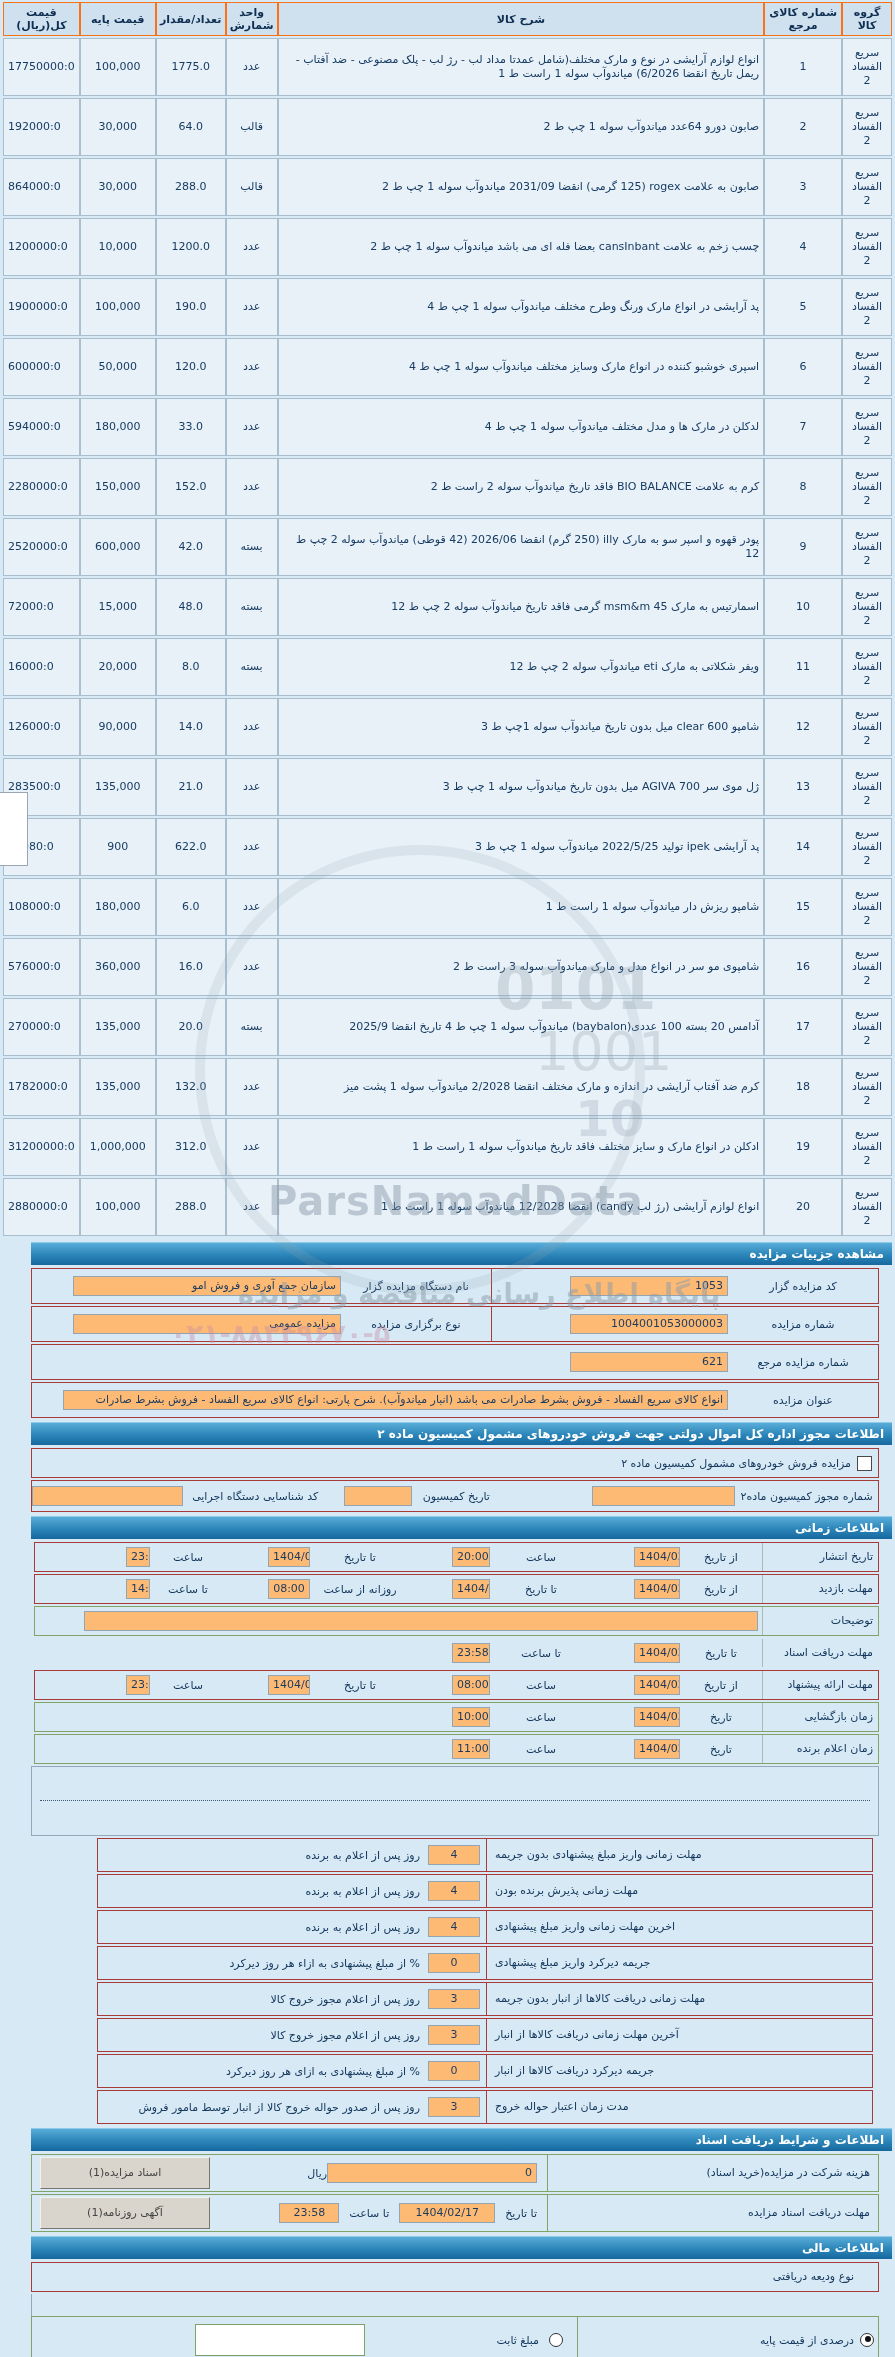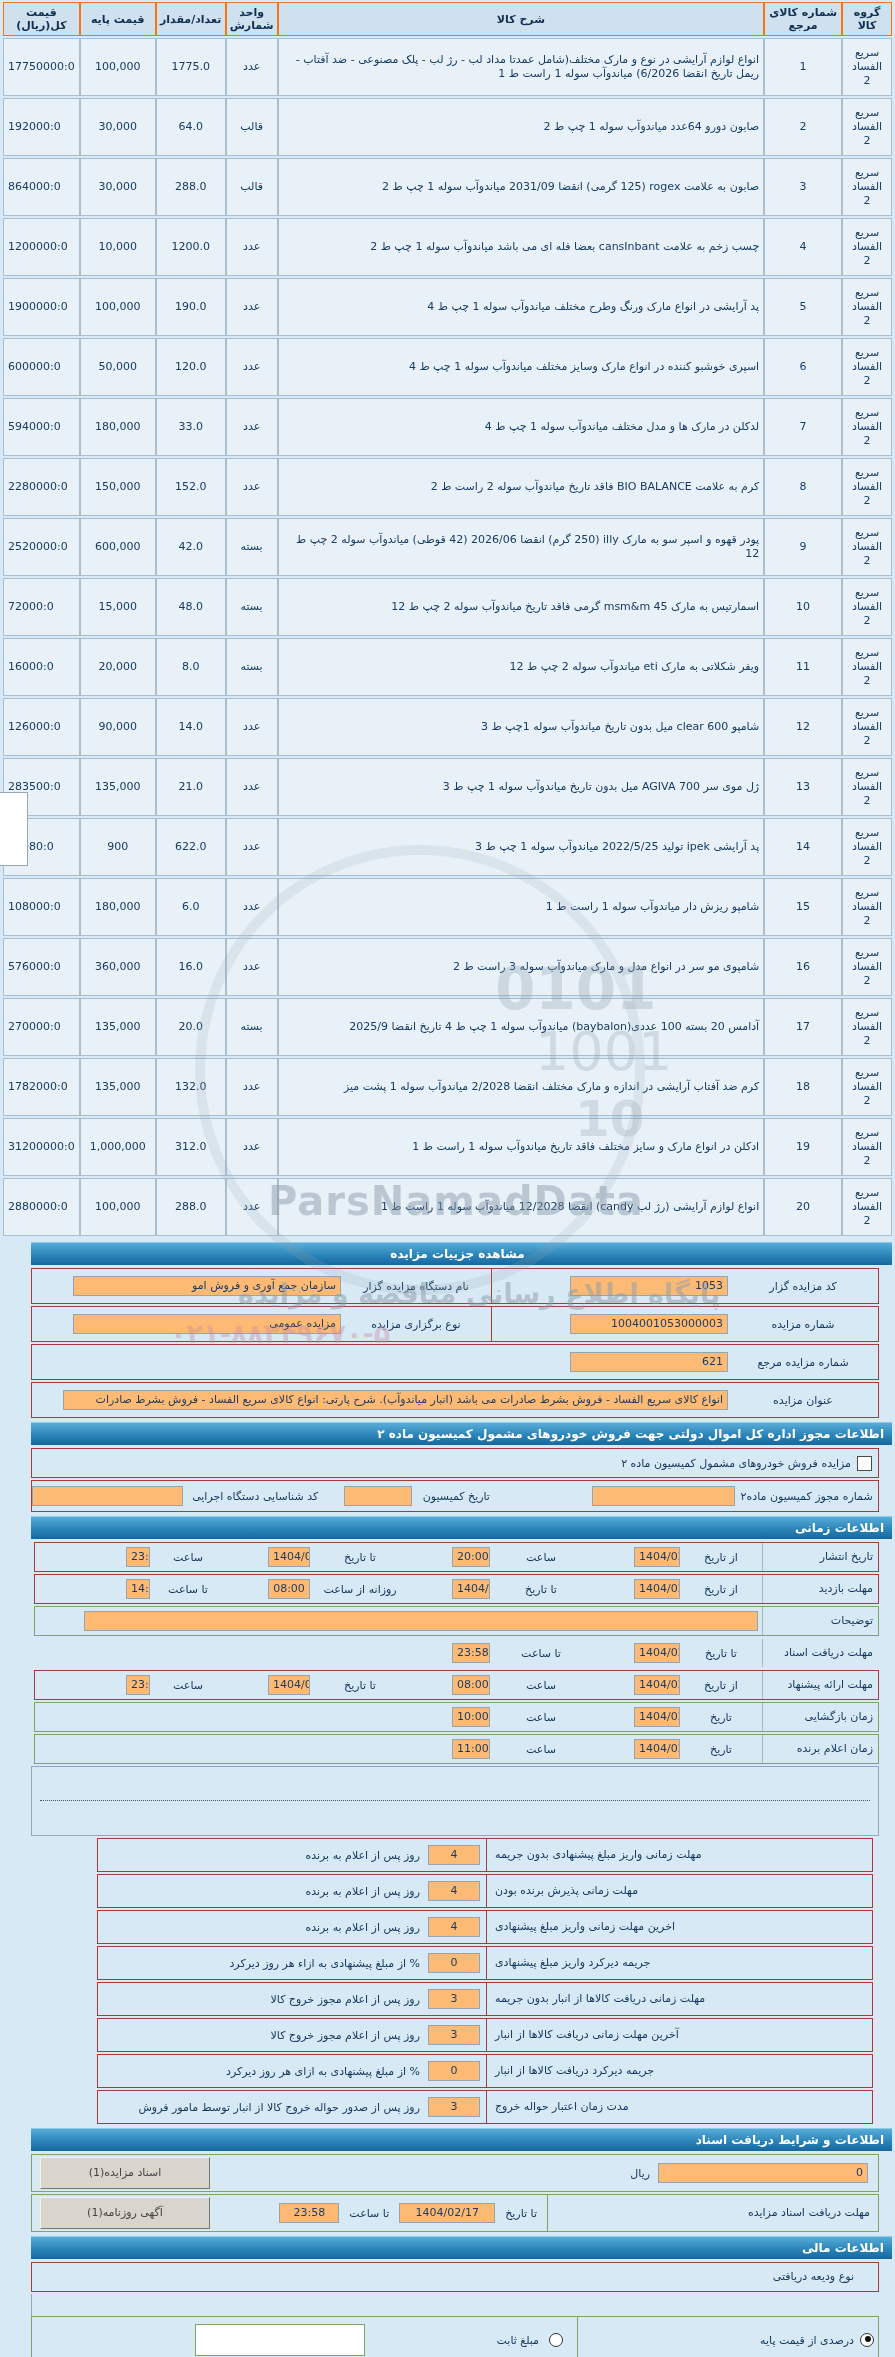--- a/index.html
+++ b/index.html
@@ -25,21 +25,21 @@
   td.c-qty,td.c-price{direction:ltr;}
 
   
   .bar{
     height:22px; margin:4px 3px 3px 31px;
     background:linear-gradient(#58acd8,#2b85b8 55%,#16689f);
     border-top:1px solid #8ecbe9;
     color:#fff;font-weight:bold;font-size:12px;line-height:22px;
     padding-right:8px;
   }
-  .bar.first{margin-right:3px;text-align:center;}
+  .bar.first{margin-right:3px;}
 
   
   .inp{
     background:#fdba74;border:1px solid #93a4b3;height:18px;line-height:18px;
     padding:0 4px;overflow:hidden;white-space:nowrap;color:#1c3a5e;
   }
   .inp.num{text-align:right;direction:ltr;}
   .inp.ctr{text-align:center;direction:ltr;}
   .inp.rtl-val{text-align:right;}
   .lbl{color:#13365c;}
@@ -491,22 +491,23 @@
         <div class="p-label lbl">مدت زمان اعتبار حواله خروج</div>
         <div class="inp p-inp">3</div>
         <div class="p-suffix lbl">روز پس از صدور حواله خروج کالا از انبار توسط مامور فروش</div>
       </div>
     </div>
 
   <div class="bar">
     <span>اطلاعات و شرایط دریافت اسناد</span>
   </div>
   <div class="doc-row">
+    <div class="doc-lbl lbl">هزینه شرکت در مزایده(خرید اسناد)</div>
     <div class="inp num" style="width:200px">0</div>
-    <span class="lbl" style="margin-right:8px">ریال</span>
+    <span class="lbl" style="margin-right:0">ریال</span>
     <div class="fx"></div>
     <div class="btn">اسناد مزایده(1)</div>
   </div>
   <div class="doc-row">
     <div class="doc-lbl lbl">مهلت دریافت اسناد مزایده</div>
     <span class="lbl" style="margin-right:10px">تا تاریخ</span>
     <div class="inp ctr" style="width:86px">1404/02/17</div>
     <span class="lbl" style="margin-right:10px">تا ساعت</span>
     <div class="inp ctr" style="width:50px">23:58</div>
     <div class="fx"></div>

